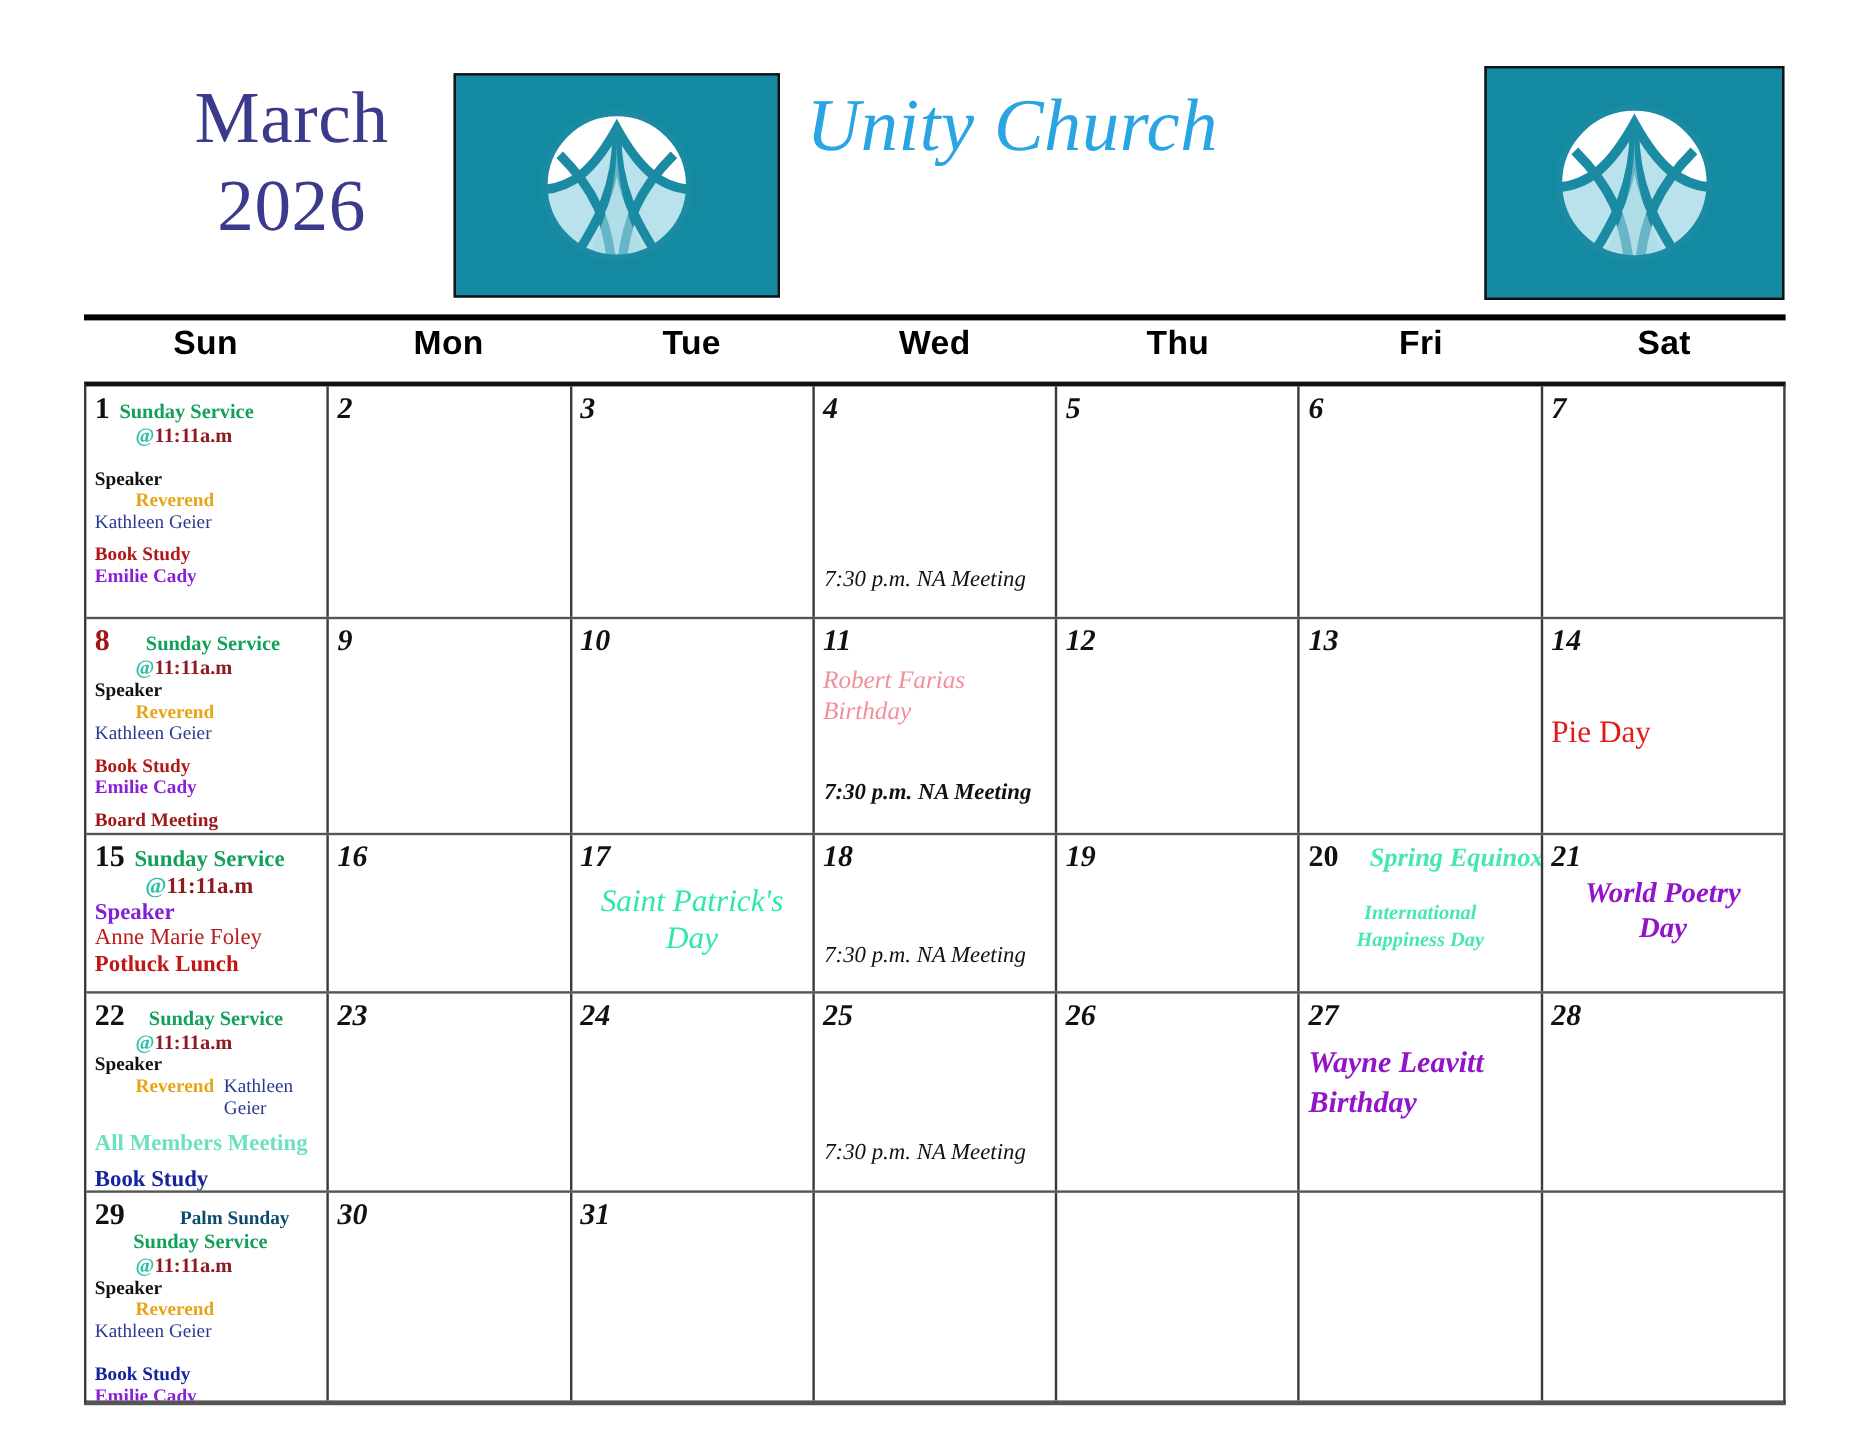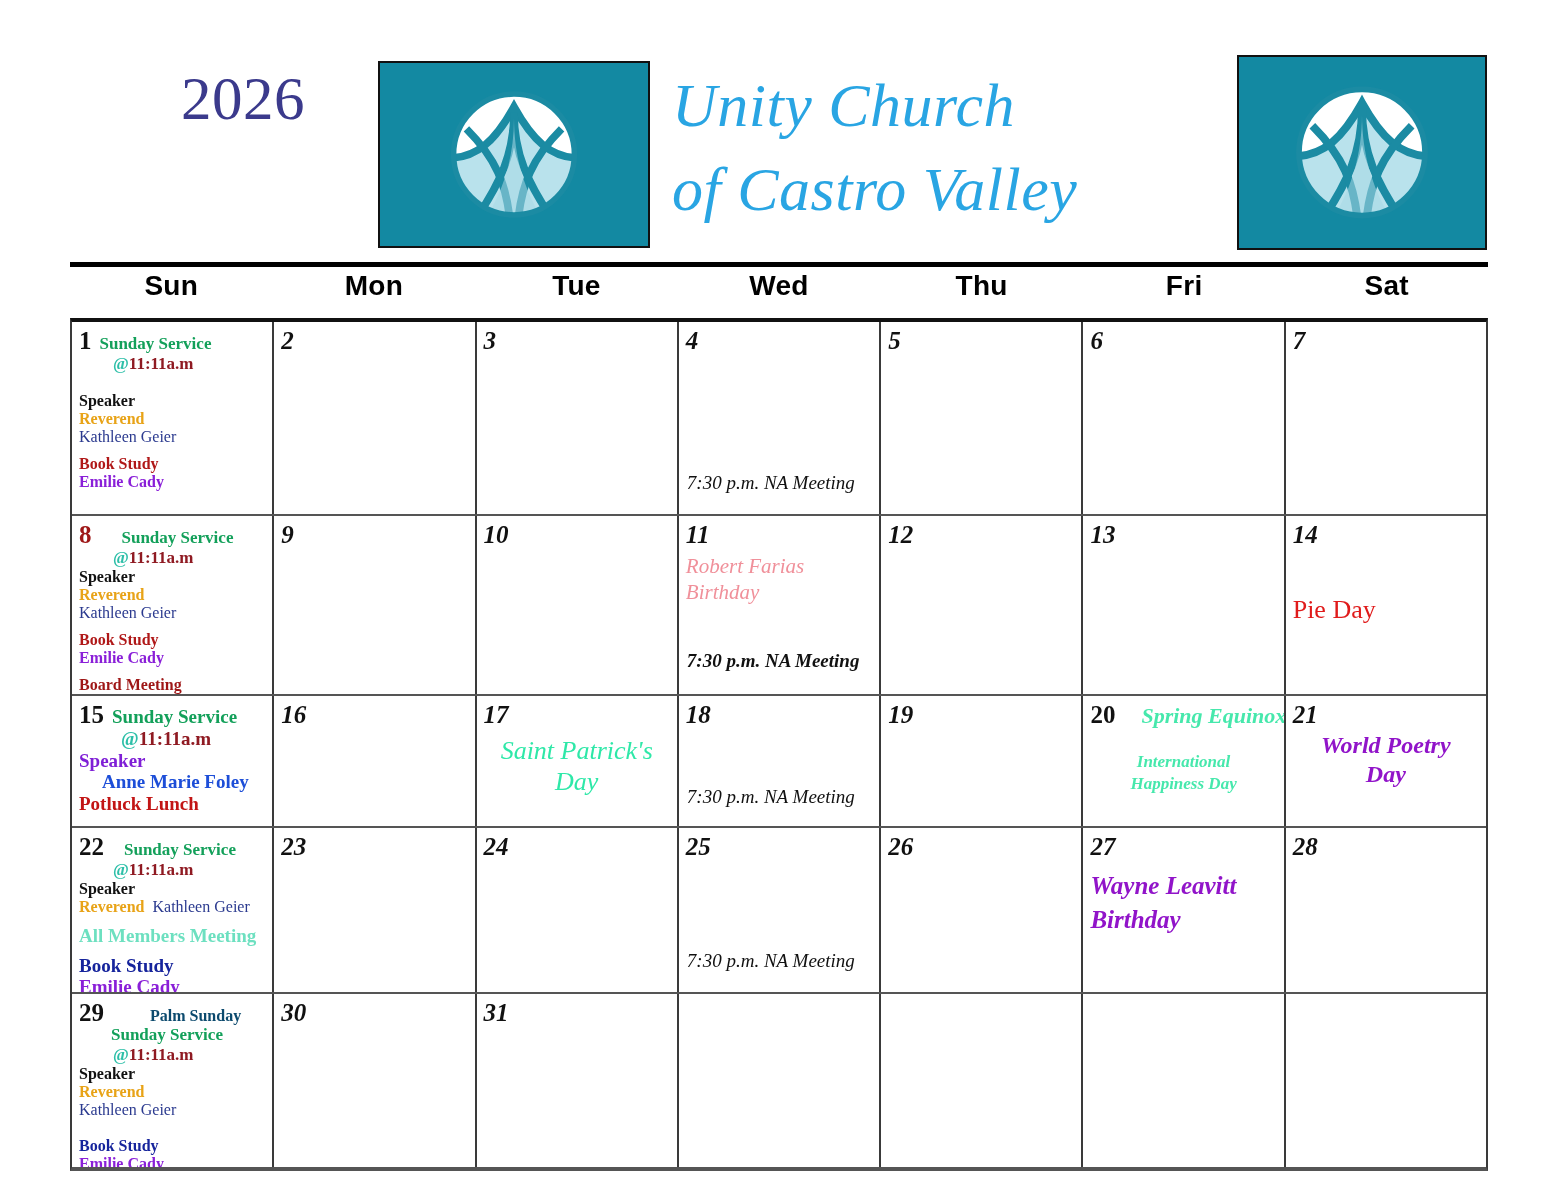--- a/index.html
+++ b/index.html
@@ -156,28 +156,28 @@
     margin-left: 34px;
     display: block;
     white-space: nowrap;
   }
   .svc-time .at { color: #2dbfa8; }
   .svc-time .tm { color: #8f1a22; }
   .svc-time.big { font-size: 19px; margin-left: 42px; }
 
   .lbl-speaker   { font-size: 16px; font-weight: bold; color: #111111; }
   .lbl-speaker.purple { color: #7f1fd6; font-size: 19px; }
-  .lbl-reverend  { font-size: 16px; font-weight: bold; color: #e8a317; }
+  .lbl-reverend  { font-size: 16px; font-weight: bold; color: #e8a317; margin-left: 34px; }
   .lbl-name-blue { font-size: 16px; color: #2b3a8f; }
   .lbl-bookstudy-red  { font-size: 16px; font-weight: bold; color: #b01818; }
   .lbl-bookstudy-navy { font-size: 19px; font-weight: bold; color: #16249c; }
   .lbl-emilie-purple  { font-size: 16px; font-weight: bold; color: #8a1fd8; font-family: Liberation Serif, serif; }
   .lbl-emilie-purple.big { font-size: 19px; }
   .lbl-board     { font-size: 16px; font-weight: bold; color: #9e1616; }
-  .lbl-foley     { font-size: 19px; font-weight: bold; color: #1d4ed8; margin-left: 23px; }
+  .lbl-foley     { font-size: 19px; font-weight: normal; color: #b91c1c; }
   .lbl-potluck   { font-size: 19px; font-weight: bold; color: #c21515; }
   .lbl-allmem    { font-size: 19px; font-weight: bold; color: #6de0c0; }
   .lbl-palm      { font-size: 16px; font-weight: bold; color: #0c4a6e; }
 
   .spacer-sm { height: 9px; }
   .spacer-md { height: 18px; }
 
   
   .na-meeting {
     position: absolute;
@@ -249,20 +249,21 @@
     color: #9114c9;
     line-height: 1.35;
   }
 </style>
 </head>
 <body>
 
 <div id="header">
 
   <div id="month-year">
+    <span class="my-line">March</span>
     <span class="my-line">2026</span>
   </div>
 
   <div class="logo-box" id="logo-left">
     <svg class="logo-svg" viewBox="0 0 100 100" preserveAspectRatio="xMidYMid meet">
       <defs>
         <clipPath id="circClipL">
             <circle cx="50" cy="50" r="33"></circle>
           </clipPath>
       </defs>
@@ -280,21 +281,20 @@
         <g fill="#a7d9e6" opacity="0.55">
           <path d="M50 30 C50 52, 44 70, 34 86 L66 86 C56 70, 50 52, 50 30 Z"></path>
         </g>
       </g>
       <circle cx="50" cy="50" r="33" fill="none" stroke="#1b8ba3" stroke-width="3"></circle>
     </svg>
   </div>
 
   <div id="church-name">
     <span class="cn-line">Unity Church</span>
-    <span class="cn-line">of Castro Valley</span>
   </div>
 
   <div class="logo-box" id="logo-right">
     <svg class="logo-svg" viewBox="0 0 100 100" preserveAspectRatio="xMidYMid meet">
       <defs>
         <clipPath id="circClipR">
             <circle cx="50" cy="50" r="33"></circle>
           </clipPath>
       </defs>
       <g clip-path="url(#circClipR)">

